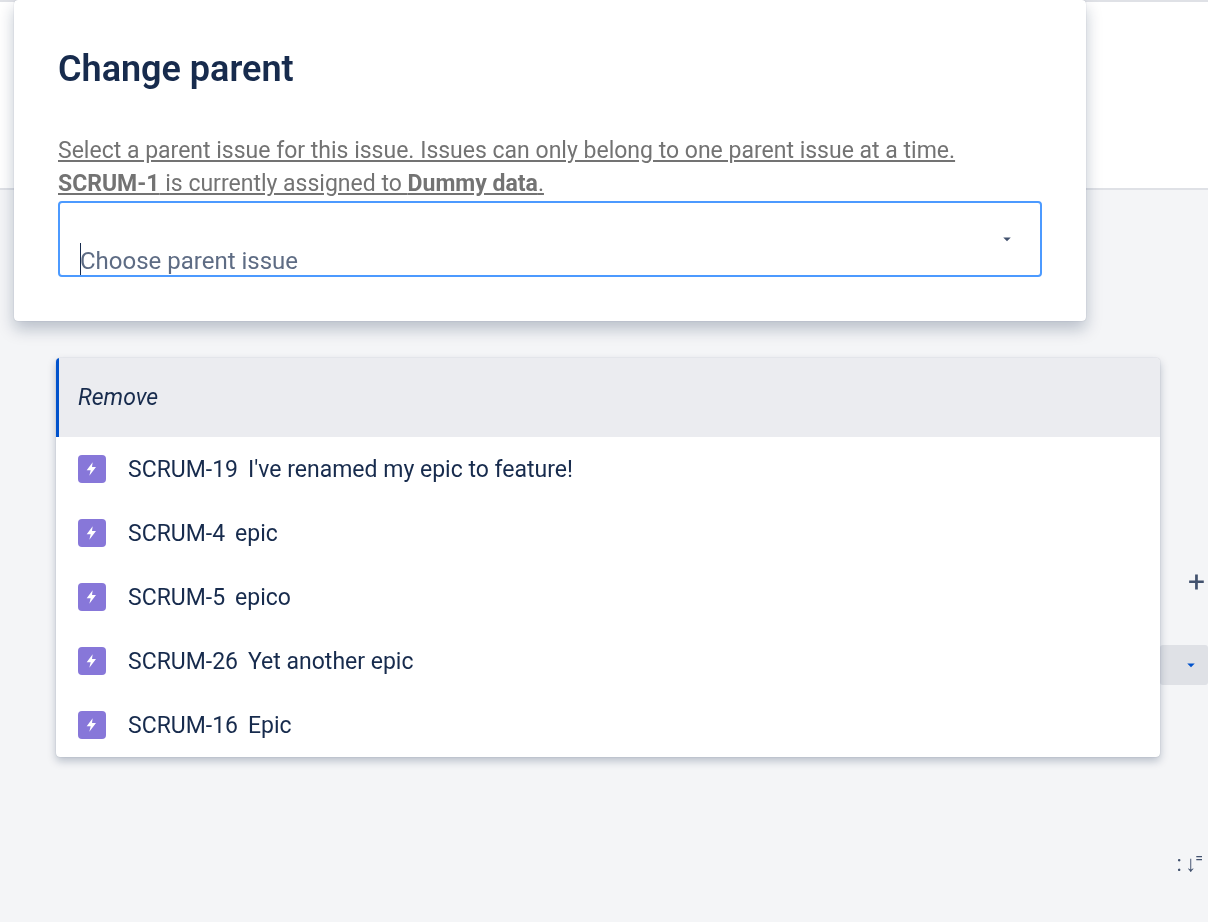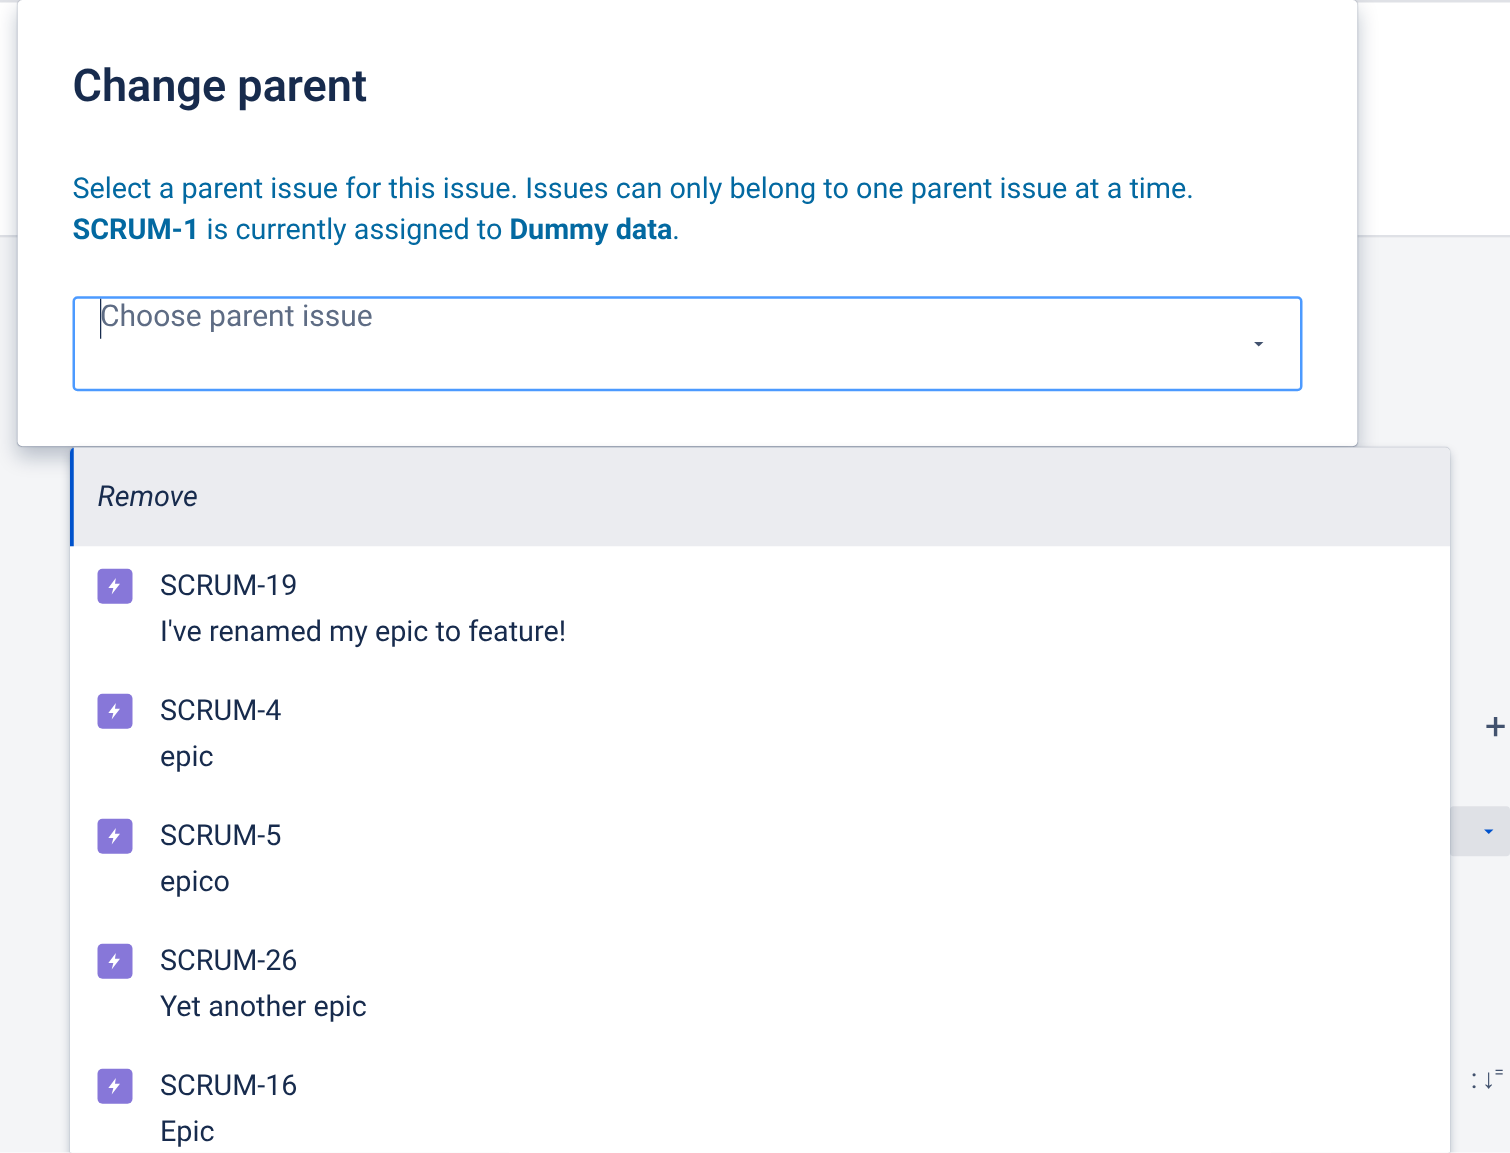--- a/index.html
+++ b/index.html
@@ -26,34 +26,34 @@
       padding: 48px 44px 44px 44px;
     }
     .modal-title {
       font-size: 36px;
       font-weight: 600;
       color: #172B4D;
       margin-bottom: 44px;
     }
     .description {
       font-size: 23px;
-      color: #0369a1;
+      color: #737373;
       line-height: 1.45;
-      margin-bottom: 36px;
+      text-decoration: underline;
     }
     .description b {
       font-weight: 700;
     }
     .select-input {
       width: 100%;
       height: 76px;
       border: 2px solid #4C9AFF;
       border-radius: 4px;
       display: flex;
-      align-items: flex-start;
+      align-items: flex-end;
       padding: 0 20px;
       cursor: text;
       position: relative;
     }
     .select-placeholder {
       font-size: 24px;
       color: #5E6C84;
     }
     .cursor-bar {
       width: 1px;
@@ -83,21 +83,21 @@
       top: 358px;
       left: 56px;
       width: 1104px;
       background: #ffffff;
       border-radius: 4px;
       box-shadow: 0 4px 8px rgba(9,30,66,0.25), 0 0 1px rgba(9,30,66,0.31);
       overflow: hidden;
     }
     .dropdown-option {
       display: flex;
-      align-items: flex-start;
+      align-items: flex-end;
       padding: 18px 22px;
       font-size: 23px;
       color: #172B4D;
       cursor: pointer;
       gap: 22px;
     }
     .dropdown-option.remove {
       background: #EBECF0;
       font-style: italic;
       border-left: 3px solid #0052CC;
@@ -116,21 +116,20 @@
       flex-shrink: 0;
     }
     .epic-icon svg {
       width: 16px;
       height: 16px;
       fill: #ffffff;
     }
     .option-text {
       display: flex;
       gap: 10px;
-      flex-direction: column;
     }
     .bg-middle {
       top: 520px;
       height: 190px;
       background: #ffffff;
       border-top: 2px solid #DFE1E6;
       border-bottom: 2px solid #DFE1E6;
     }
     .bg-plus {
       position: absolute;

